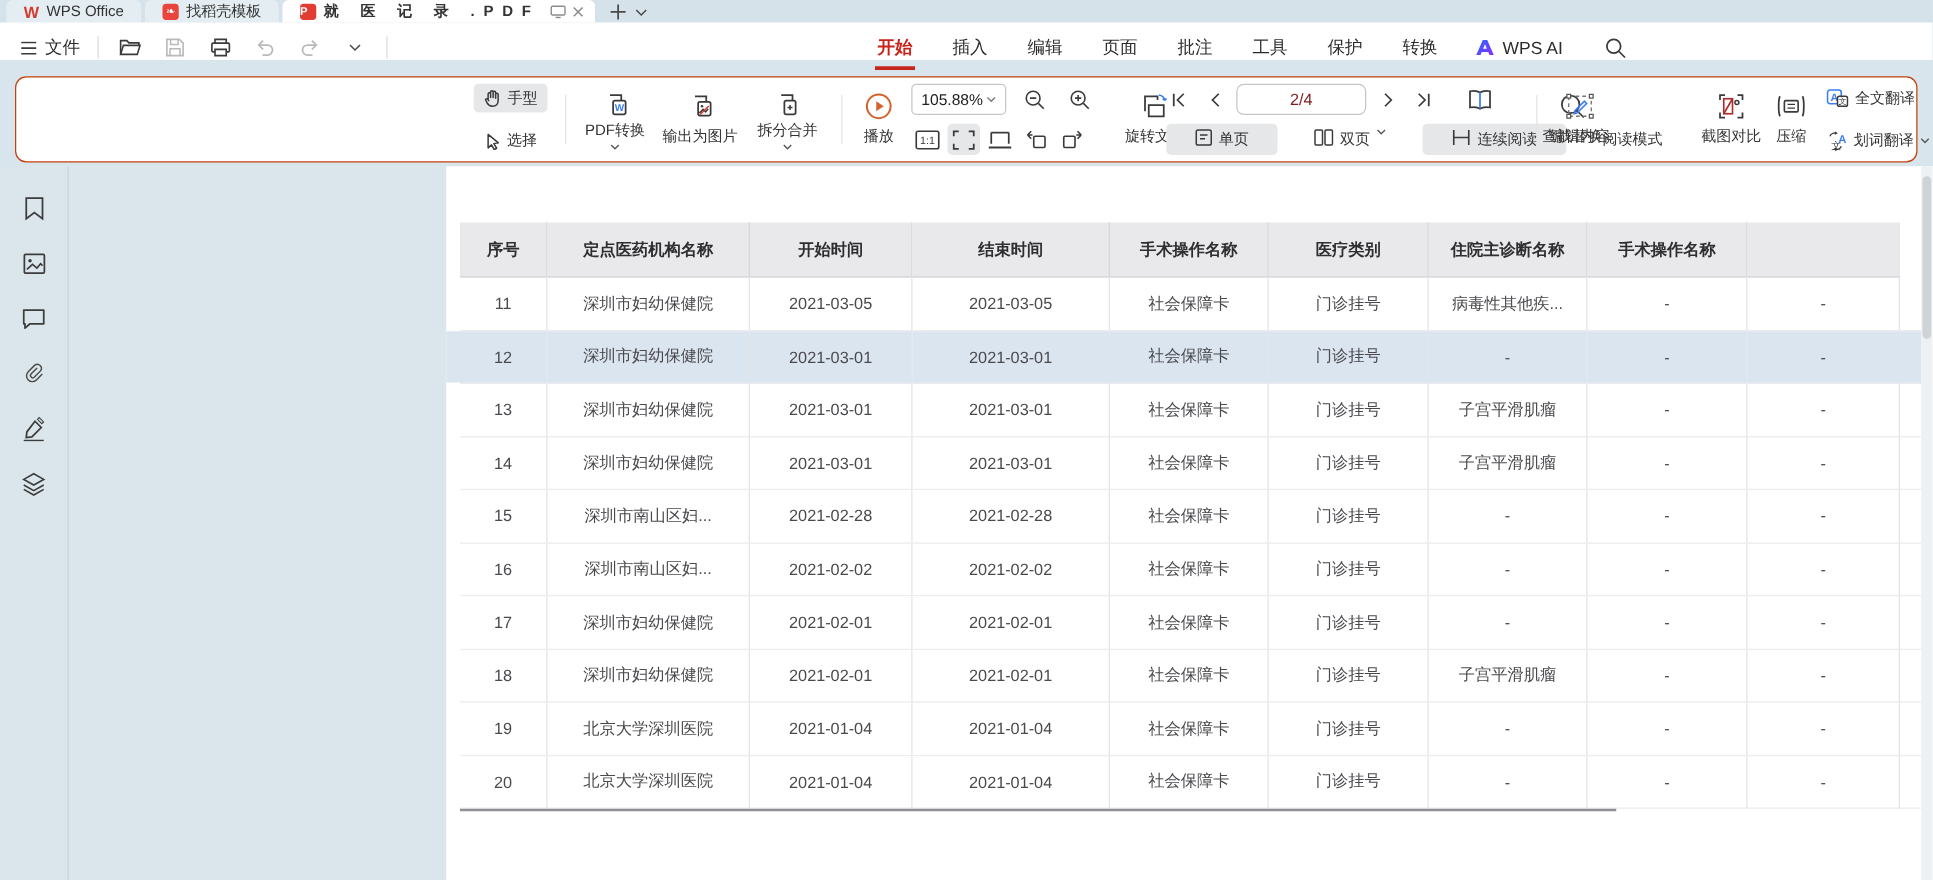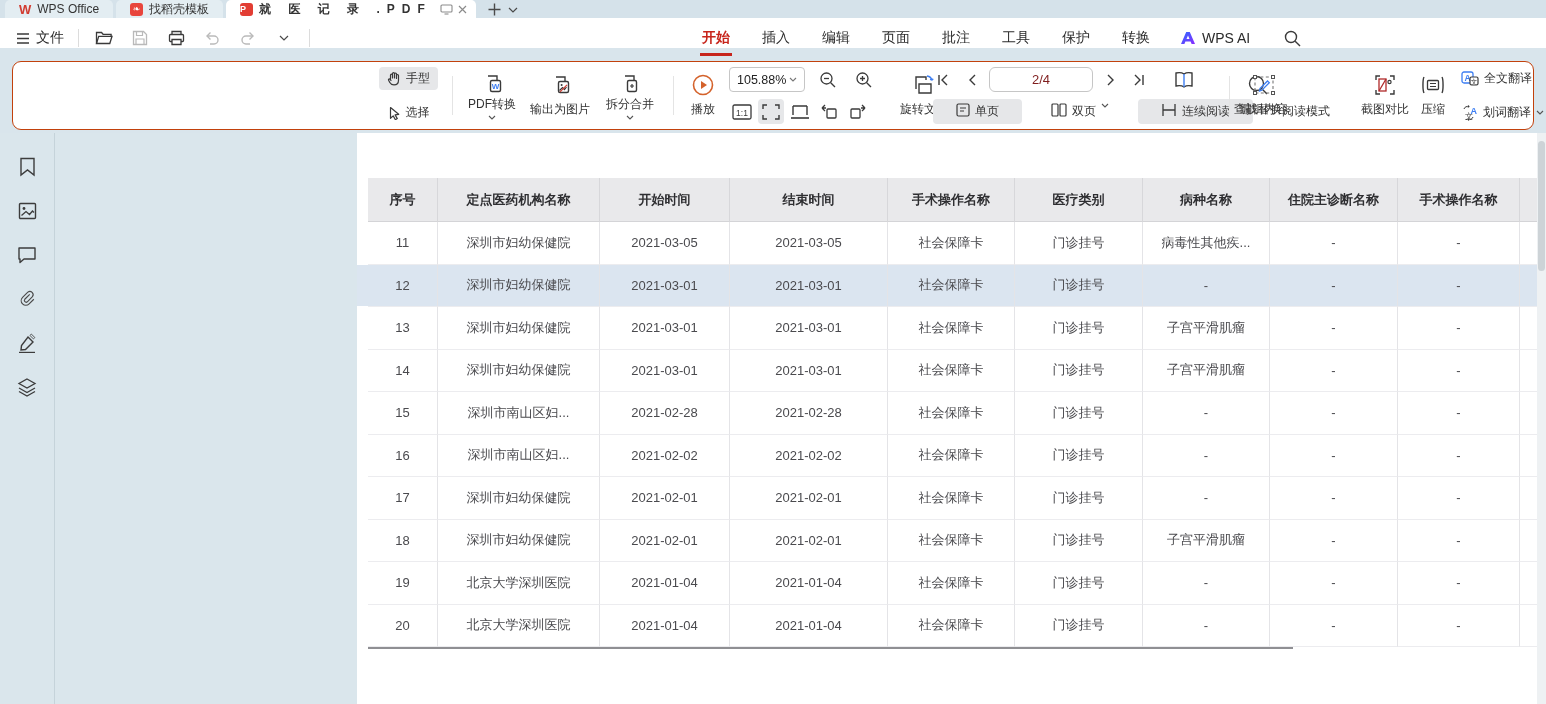--- a/index.html
+++ b/index.html
@@ -546,21 +546,20 @@
 
   <div class="page">
     <div class="dtable">
       <div class="trow" id="thead">
           <div class="th">序号</div>
           <div class="th">定点医药机构名称</div>
           <div class="th">开始时间</div>
           <div class="th">结束时间</div>
           <div class="th">手术操作名称</div>
           <div class="th">医疗类别</div>
-          <div class="th">病种名称</div>
           <div class="th">住院主诊断名称</div>
           <div class="th">手术操作名称</div>
           <div class="th"></div>
         </div>
       <div id="tbody">
           <div class="trow">
             <div class="td">11</div>
             <div class="td">深圳市妇幼保健院</div>
             <div class="td">2021-03-05</div>
             <div class="td">2021-03-05</div>

